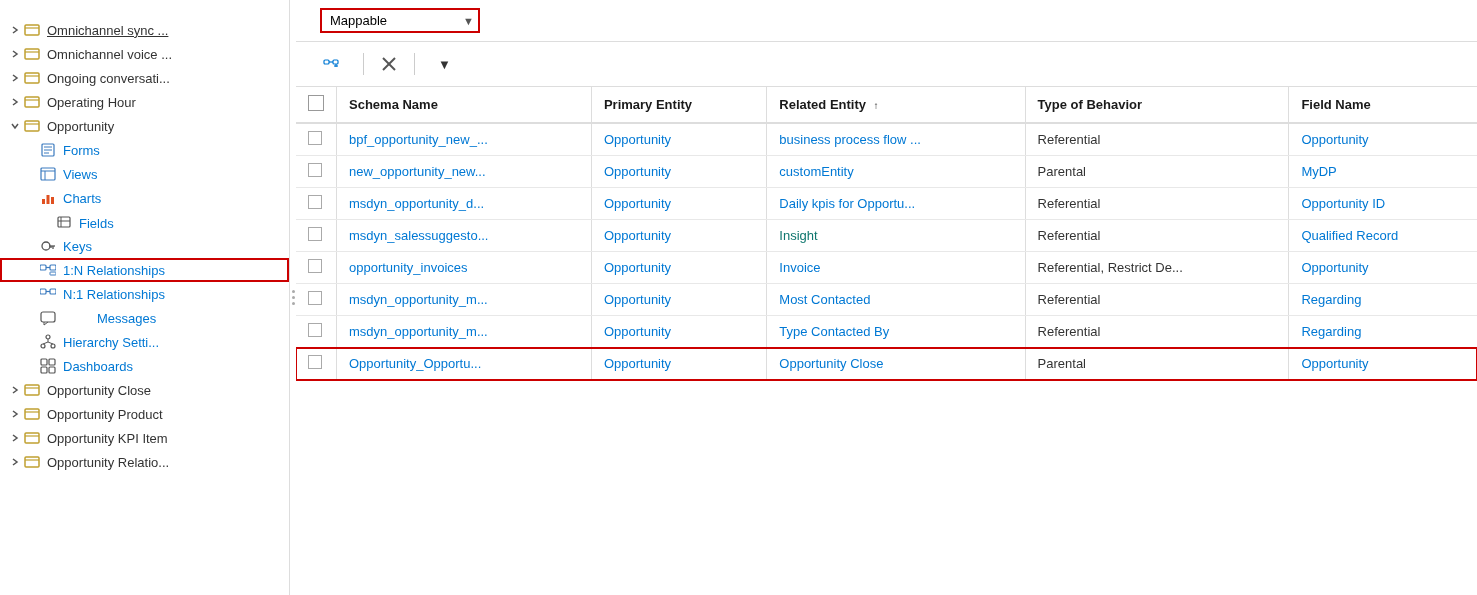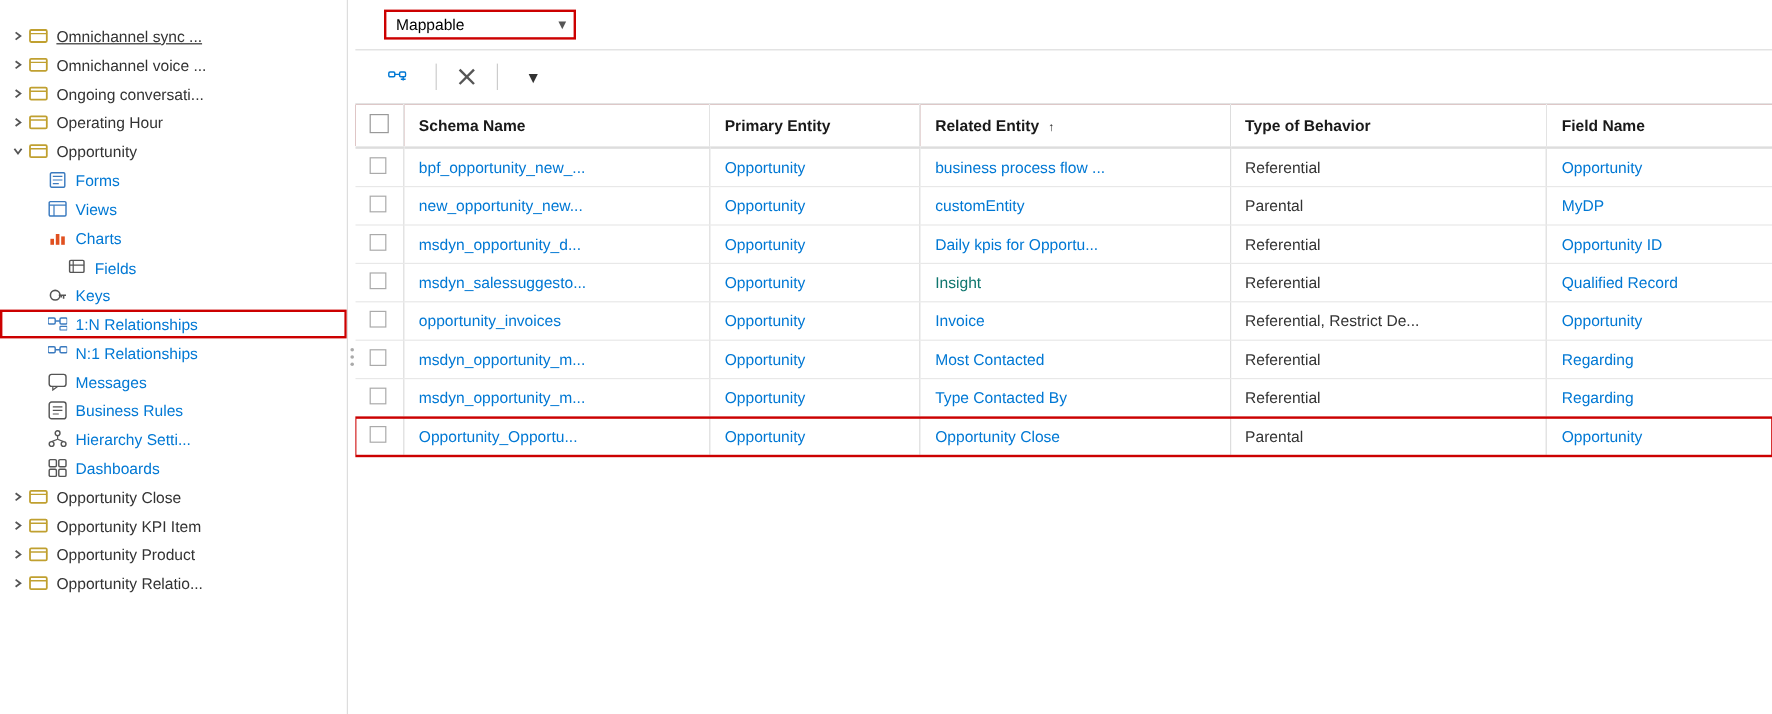--- a/index.html
+++ b/index.html
@@ -204,33 +204,21 @@
           <span style="color: rgb(0, 120, 212);">N:1 Relationships</span>
         </div>
         <div style="padding: 3px 6px 3px 26px; display: flex; align-items: center; cursor: pointer;">
           <span style="width: 14px; display: inline-flex; align-items: center; flex-shrink: 0;"></span>
           <span style="width: 18px; height: 18px; margin-right: 5px; flex-shrink: 0; display: inline-flex; align-items: center;">
             <svg width="16" height="16" viewBox="0 0 16 16">
               <rect x="1" y="2" width="14" height="10" rx="2" stroke="#555" stroke-width="1.2" fill="none"></rect>
               <path d="M4 12 L4 15 L8 12" stroke="#555" stroke-width="1" fill="none"></path>
             </svg>
           </span>
-          <span style="color: rgb(0, 120, 212);">Messages</span>
-        </div>
-        <div style="padding: 3px 6px 3px 26px; display: flex; align-items: center; cursor: pointer;">
-          <span style="width: 14px; display: inline-flex; align-items: center; flex-shrink: 0;"></span>
-          <span style="width: 18px; height: 18px; margin-right: 5px; flex-shrink: 0; display: inline-flex; align-items: center;">
-            <svg width="16" height="16" viewBox="0 0 16 16">
-              <rect x="1" y="1" width="14" height="14" rx="2" stroke="#555" stroke-width="1.2" fill="none"></rect>
-              <line x1="4" y1="5" x2="12" y2="5" stroke="#555" stroke-width="1"></line>
-              <line x1="4" y1="8" x2="12" y2="8" stroke="#555" stroke-width="1"></line>
-              <line x1="4" y1="11" x2="9" y2="11" stroke="#555" stroke-width="1"></line>
-            </svg>
-          </span>
-          <span style="color: rgb(0, 120, 212);">Business Rules</span>
+          <span style="color: rgb(0, 120, 212); margin-left: 34px;">Messages</span>
         </div>
         <div style="padding: 3px 6px 3px 26px; display: flex; align-items: center; cursor: pointer;">
           <span style="width: 14px; display: inline-flex; align-items: center; flex-shrink: 0;"></span>
           <span style="width: 18px; height: 18px; margin-right: 5px; flex-shrink: 0; display: inline-flex; align-items: center;">
             <svg width="16" height="16" viewBox="0 0 16 16">
               <circle cx="8" cy="3" r="2" stroke="#555" stroke-width="1.2" fill="none"></circle>
               <circle cx="3" cy="12" r="2" stroke="#555" stroke-width="1.2" fill="none"></circle>
               <circle cx="13" cy="12" r="2" stroke="#555" stroke-width="1.2" fill="none"></circle>
               <line x1="8" y1="5" x2="8" y2="8" stroke="#555" stroke-width="1"></line>
               <line x1="8" y1="8" x2="3" y2="10" stroke="#555" stroke-width="1"></line>
@@ -270,35 +258,35 @@
             <svg width="10" height="10" viewBox="0 0 10 10">
               <path d="M3 2 L7 5 L3 8" stroke="#555" stroke-width="1.5" fill="none"></path>
             </svg>
           </span>
           <span style="width: 18px; height: 18px; margin-right: 5px; flex-shrink: 0; display: inline-flex; align-items: center;">
             <svg width="16" height="16" viewBox="0 0 16 16">
               <rect x="1" y="3" width="14" height="10" rx="1" stroke="#c0a030" stroke-width="1.5" fill="#fff"></rect>
               <line x1="1" y1="6" x2="15" y2="6" stroke="#c0a030" stroke-width="1.2"></line>
             </svg>
           </span>
+          <span>Opportunity Product</span>
+        </div>
+        <div style="padding: 3px 6px 3px 10px; display: flex; align-items: center; cursor: pointer;">
+          <span style="width: 14px; display: inline-flex; align-items: center; flex-shrink: 0;">
+            <svg width="10" height="10" viewBox="0 0 10 10">
+              <path d="M3 2 L7 5 L3 8" stroke="#555" stroke-width="1.5" fill="none"></path>
+            </svg>
+          </span>
+          <span style="width: 18px; height: 18px; margin-right: 5px; flex-shrink: 0; display: inline-flex; align-items: center;">
+            <svg width="16" height="16" viewBox="0 0 16 16">
+              <rect x="1" y="3" width="14" height="10" rx="1" stroke="#c0a030" stroke-width="1.5" fill="#fff"></rect>
+              <line x1="1" y1="6" x2="15" y2="6" stroke="#c0a030" stroke-width="1.2"></line>
+            </svg>
+          </span>
           <span>Opportunity KPI Item</span>
-        </div>
-        <div style="padding: 3px 6px 3px 10px; display: flex; align-items: center; cursor: pointer;">
-          <span style="width: 14px; display: inline-flex; align-items: center; flex-shrink: 0;">
-            <svg width="10" height="10" viewBox="0 0 10 10">
-              <path d="M3 2 L7 5 L3 8" stroke="#555" stroke-width="1.5" fill="none"></path>
-            </svg>
-          </span>
-          <span style="width: 18px; height: 18px; margin-right: 5px; flex-shrink: 0; display: inline-flex; align-items: center;">
-            <svg width="16" height="16" viewBox="0 0 16 16">
-              <rect x="1" y="3" width="14" height="10" rx="1" stroke="#c0a030" stroke-width="1.5" fill="#fff"></rect>
-              <line x1="1" y1="6" x2="15" y2="6" stroke="#c0a030" stroke-width="1.2"></line>
-            </svg>
-          </span>
-          <span>Opportunity Product</span>
         </div>
         <div style="padding: 3px 6px 3px 10px; display: flex; align-items: center; cursor: pointer;">
           <span style="width: 14px; display: inline-flex; align-items: center; flex-shrink: 0;">
             <svg width="10" height="10" viewBox="0 0 10 10">
               <path d="M3 2 L7 5 L3 8" stroke="#555" stroke-width="1.5" fill="none"></path>
             </svg>
           </span>
           <span style="width: 18px; height: 18px; margin-right: 5px; flex-shrink: 0; display: inline-flex; align-items: center;">
             <svg width="16" height="16" viewBox="0 0 16 16">
               <rect x="1" y="3" width="14" height="10" rx="1" stroke="#c0a030" stroke-width="1.5" fill="#fff"></rect>

